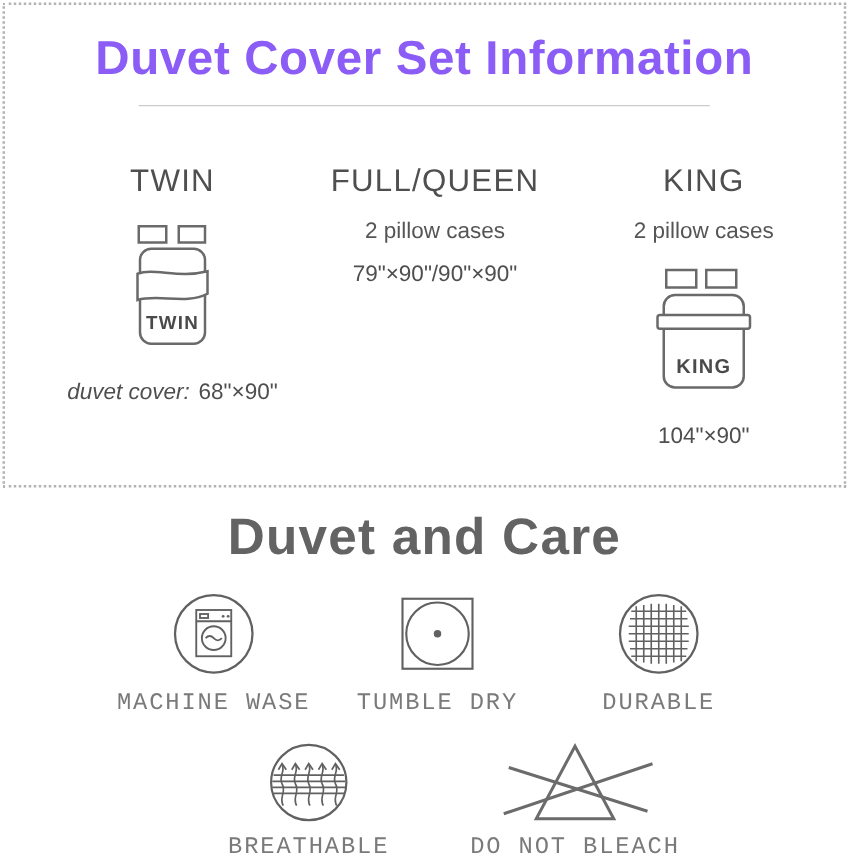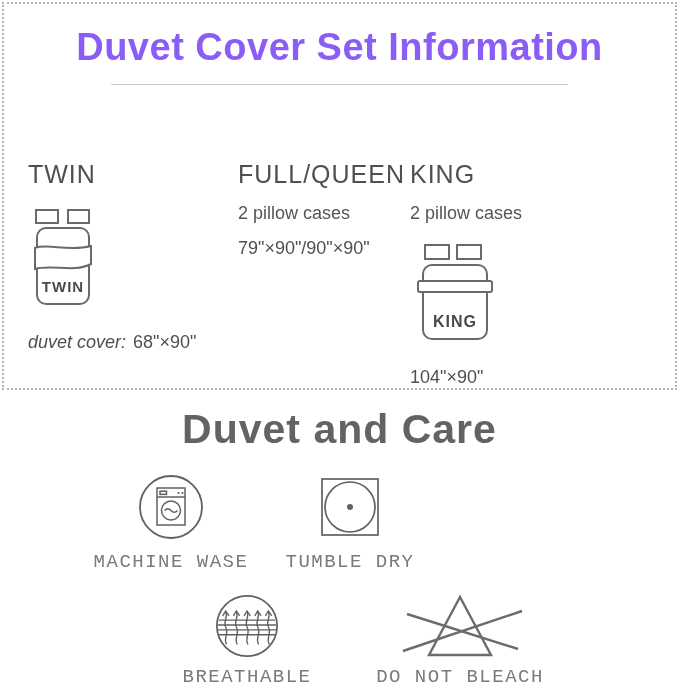--- a/index.html
+++ b/index.html
@@ -12,22 +12,22 @@
     position:absolute;left:2px;top:2px;width:671px;height:384px;
     border:2px dotted #b3b3b3;
   }
   .info-title{
     position:absolute;left:0;top:22px;width:100%;text-align:center;
     font-size:38px;font-weight:bold;color:#8b5cf6;letter-spacing:.5px;
   }
   .title-divider{
     position:absolute;left:107px;top:80px;width:457px;height:1px;background:#cccccc;
   }
-  .size-col{position:absolute;top:129px;width:220px;text-align:left;margin-top:29px;}
-  .col-0{left:24px;} .col-1{left:234px;} .col-2{left:406px;}
+  .size-col{position:absolute;top:129px;width:220px;text-align:center;}
+  .col-0{left:24px;} .col-1{left:234px;} .col-2{left:449px;}
   .col-header{font-size:25px;color:#4f4f4f;letter-spacing:1px;line-height:25px;}
   .pillow-count{margin-top:17px;font-size:18px;color:#555555;line-height:18px;}
   .bed-wrap{margin-top:21px;height:108px;}
   .bed-wrap svg{display:inline-block;}
   .size-line{margin-top:16px;font-size:18px;color:#4f4f4f;white-space:nowrap;}
   .duvet-prefix{font-style:italic;margin-right:7px;}
   svg text.bed-label{
     font-family:"Liberation Sans", sans-serif;font-weight:bold;fill:#4a4a4a;letter-spacing:1px;
   }
   
@@ -114,20 +114,30 @@
     <span class="icon">
       <svg width="70" height="70" viewBox="0 0 70 70" fill="none" stroke="#616161" stroke-width="1.7">
         <rect x="7" y="7" width="56" height="56"></rect>
         <circle cx="35" cy="35" r="25"></circle>
         <circle cx="35" cy="35" r="3" fill="#616161" stroke="none"></circle>
       </svg>
     </span>
     <span class="care-label">TUMBLE DRY</span>
   </div>
 
+  <div class="care-item ci-r1 ci-2">
+    <span class="icon">
+      <svg width="70" height="70" viewBox="0 0 70 70" fill="none" stroke="#616161" stroke-width="1.3">
+        <circle cx="35" cy="35" r="31" stroke-width="1.8"></circle>
+        <path d="M17,13 V57 M23,12 V58 M29,11 V59 M35,11 V59 M41,11 V59 M47,12 V58 M53,13 V57"></path>
+        <path d="M13,17 H57 M12,23 H58 M11,29 H59 M11,35 H59 M11,41 H59 M12,47 H58 M13,53 H57"></path>
+      </svg>
+    </span>
+    <span class="care-label">DURABLE</span>
+  </div>
 
   <div class="care-item ci-r2 ci-3">
     <span class="icon">
       <svg width="68" height="68" viewBox="0 0 70 70" fill="none" stroke="#616161" stroke-width="1.6">
         <circle cx="35" cy="35" r="31" stroke-width="1.8"></circle>
         <path d="M6,29 H64 M5,34 H65 M5,39 H65 M6,44 H64" stroke-width="1.4"></path>
         <g stroke-width="1.4">
           <path d="M14,54 C10,47 17,43 13,36 C10,30 16,26 13,20"></path>
           <path d="M10,24.5 L13,19.5 L16.5,24.5"></path>
           <g transform="translate(11,0)">

